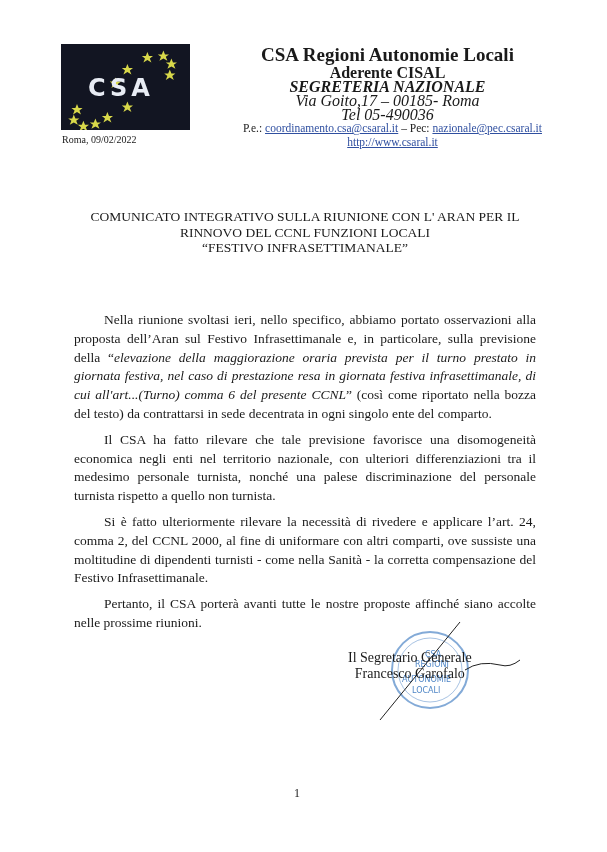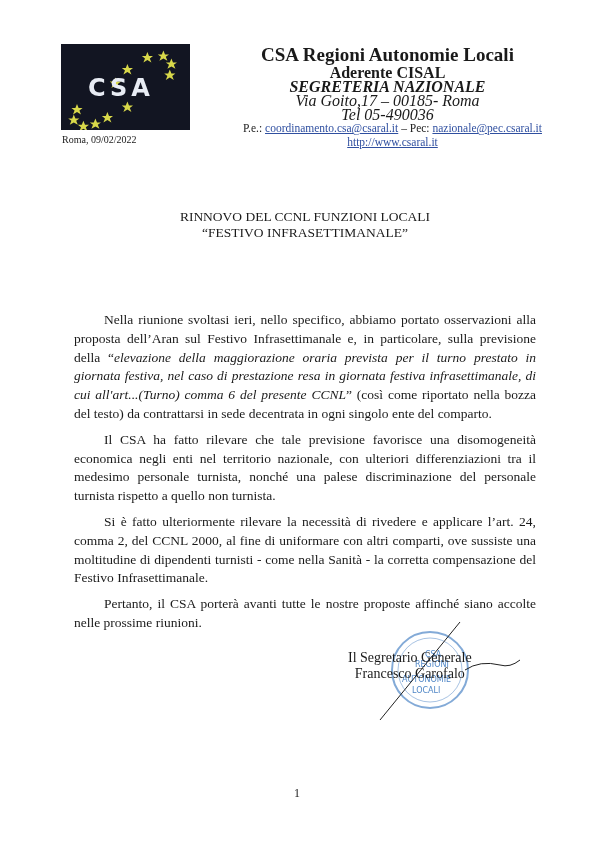--- a/index.html
+++ b/index.html
@@ -58,20 +58,21 @@
   <div>
     <span>P.e.:</span>
     <a>coordinamento.csa@csaral.it</a>
     <span>– Pec:</span>
     <a>nazionale@pec.csaral.it</a>
   </div>
   <div><a>http://www.csaral.it</a></div>
 </div>
 
 <div class="title">
+  <div>COMUNICATO INTEGRATIVO SULLA RIUNIONE CON L' ARAN PER IL</div>
   <div>RINNOVO DEL CCNL FUNZIONI LOCALI</div>
   <div>“FESTIVO INFRASETTIMANALE”</div>
 </div>
 
 <div class="body">
   <p><span>Nella riunione svoltasi ieri, nello specifico, abbiamo portato osservazioni alla proposta dell’Aran sul Festivo Infrasettimanale e, in particolare, sulla previsione della “</span><i>elevazione della maggiorazione oraria prevista per il turno prestato in giornata festiva, nel caso di prestazione resa in giornata festiva infrasettimanale, di cui all'art...(Turno) comma 6 del presente CCNL</i><span>” (così come riportato nella bozza del testo) da contrattarsi in sede decentrata in ogni singolo ente del comparto.</span></p>
   <p>Il CSA ha fatto rilevare che tale previsione favorisce una disomogeneità economica negli enti nel territorio nazionale, con ulteriori differenziazioni tra il medesimo personale turnista, nonché una palese discriminazione del personale turnista rispetto a quello non turnista.</p>
   <p>Si è fatto ulteriormente rilevare la necessità di rivedere e applicare l’art. 24, comma 2, del CCNL 2000, al fine di uniformare con altri comparti, ove sussiste una moltitudine di dipendenti turnisti - come nella Sanità - la corretta compensazione del Festivo Infrasettimanale.</p>
   <p>Pertanto, il CSA porterà avanti tutte le nostre proposte affinché siano accolte nelle prossime riunioni.</p>
 </div>

